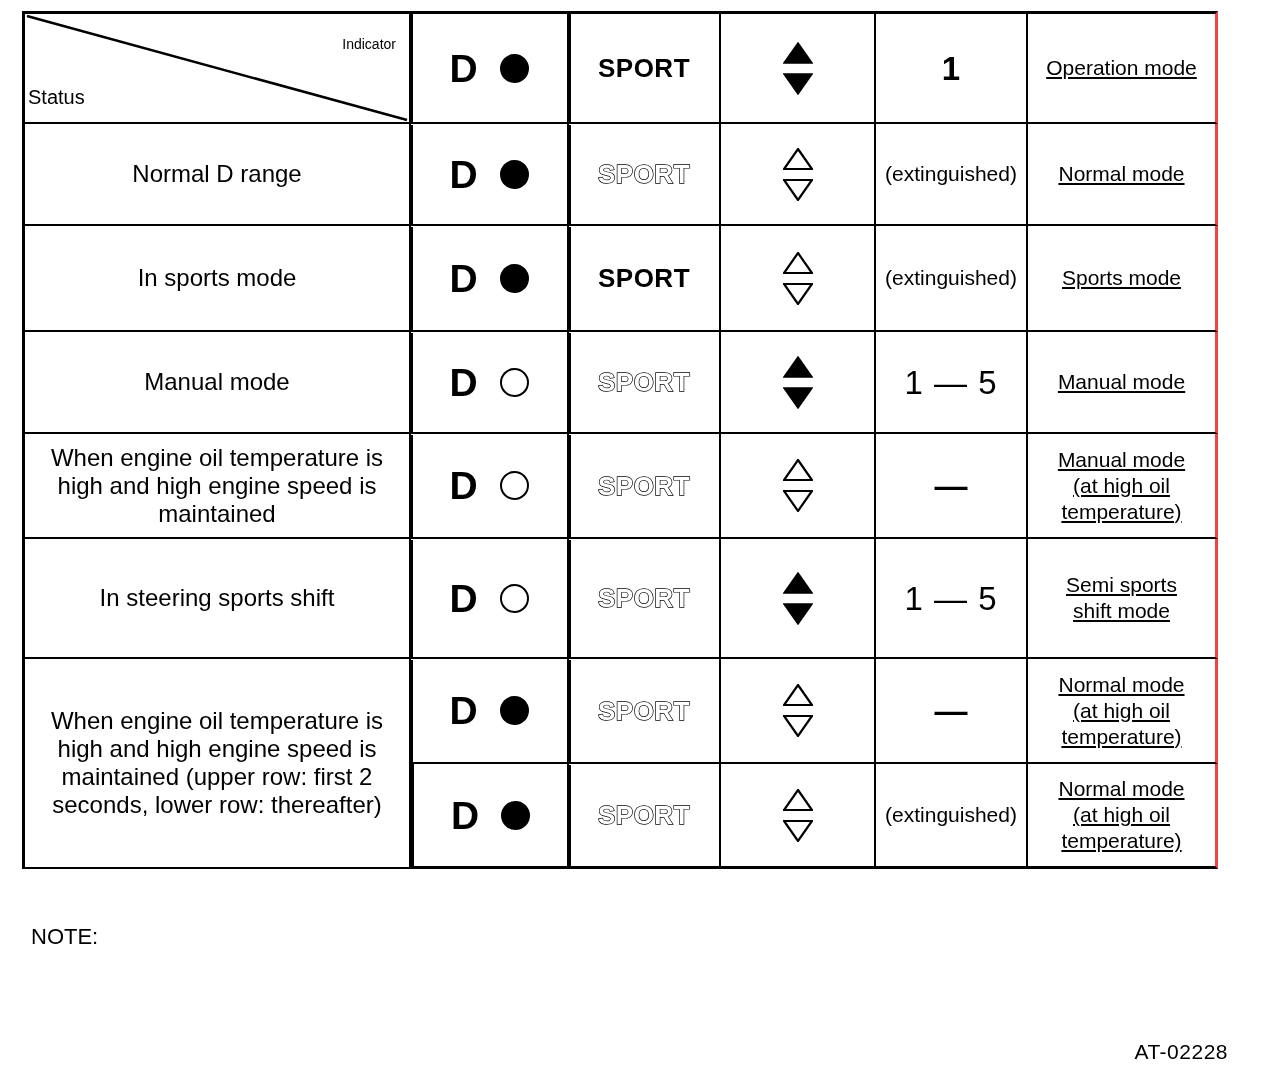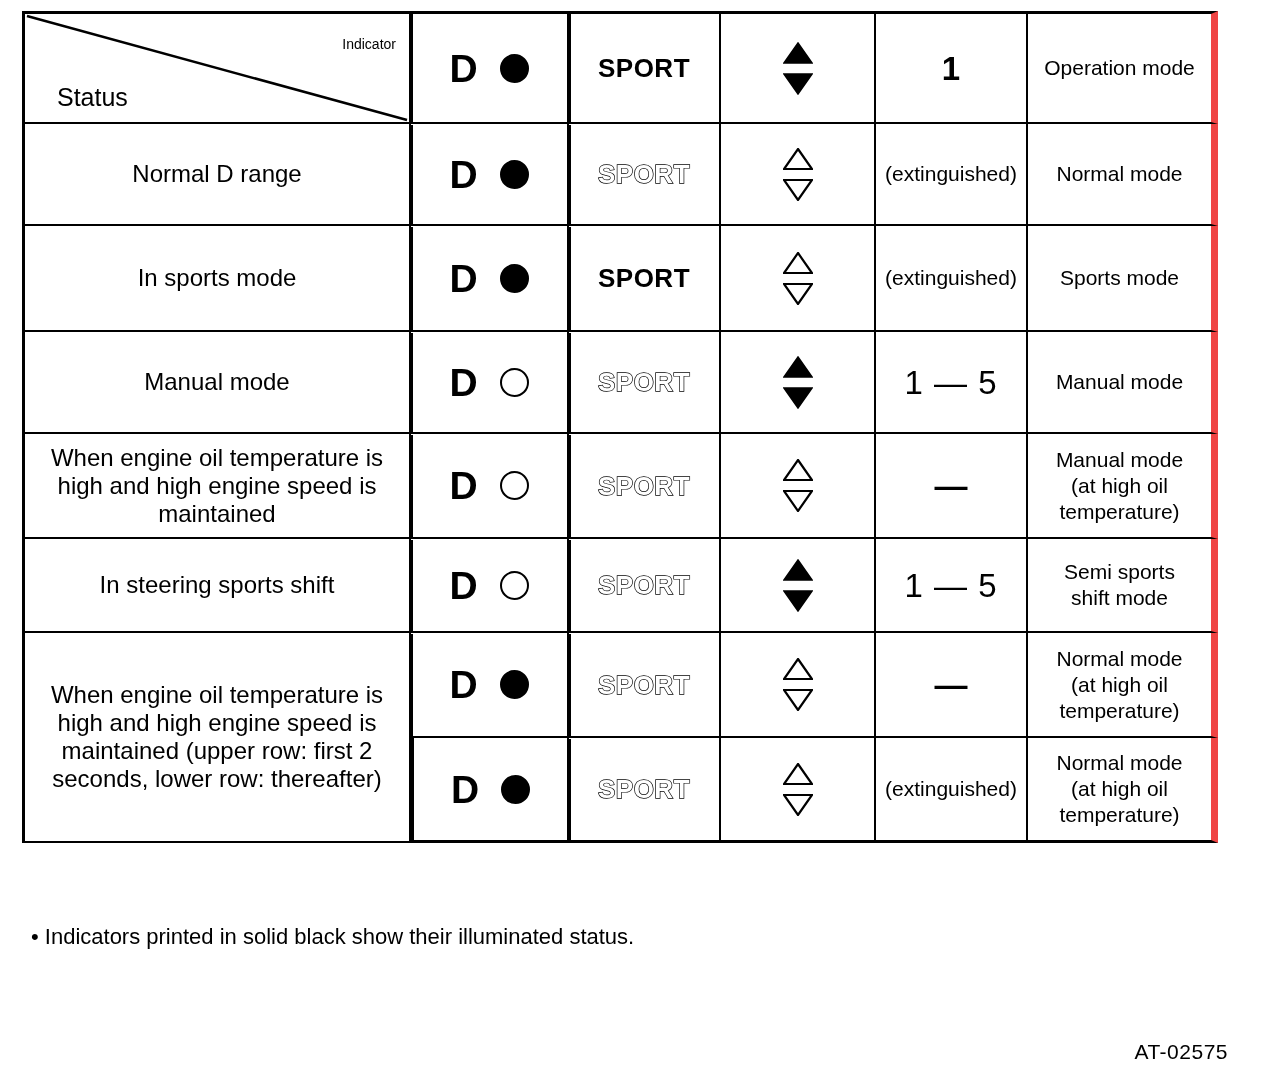--- a/index.html
+++ b/index.html
@@ -27,21 +27,21 @@
     border-right:2px solid #000;
     border-bottom:2px solid #000;
     padding:0;
     text-align:center;
     vertical-align:middle;
     position:relative;
   }
   table.matrix tr td:first-child{border-left:3px solid #000;}
   table.matrix tr:first-child td{border-top:3px solid #000;}
   table.matrix tr:last-child td{border-bottom:3px solid #000;}
-  table.matrix td.last-col{border-right:7px solid #ef4444;}
+  table.matrix td.last-col{border-right:3px solid #ef4444;text-decoration:underline;}
 
   
   td.sep-status{border-right:3px solid #000;box-shadow:3px 0 0 -1px #000;}
   td.sep-before-last{border-right:3px solid #000;}
 
   
   col.c-status{width:389px;}
   col.c-d{width:158px;}
   col.c-sport{width:152px;}
   col.c-arrow{width:155px;}
@@ -50,22 +50,22 @@
 
   
   .hdr-status{height:108px;}
   .diag-wrap{position:relative;width:100%;height:100%;}
   .diag-wrap svg{position:absolute;left:0;top:0;width:100%;height:100%;}
   .lbl-indicator{
     position:absolute;right:13px;top:20px;
     font-size:14px;line-height:21px;
   }
   .lbl-status{
-    position:absolute;left:32px;bottom:14px;
-    font-size:25px;line-height:21px;
+    position:absolute;left:3px;bottom:14px;
+    font-size:20px;line-height:21px;
   }
 
   
   .d-cell{
     display:flex;align-items:center;justify-content:center;
     gap:22px;height:100%;
   }
   .glyph-d{
     font-family:"Liberation Sans","DejaVu Sans",sans-serif;
     font-weight:bold;font-size:39px;line-height:39px;
@@ -261,21 +261,21 @@
               <svg width="30" height="22" viewBox="0 0 30 22" class="tri-svg">
                 <path d="M1 1 L29 1 L15 21 Z" fill="#fff" stroke="#000" stroke-width="2.2"></path>
               </svg>
             </div>
           </td>
           <td class="sep-before-last"><span class="dash">—</span></td>
           <td class="last-col mode-text"><span style="white-space: pre-line;">Manual mode
 (at high oil
 temperature)</span></td>
         </tr>
-        <tr style="height: 94px;">
+        <tr style="height: 120px;">
           <td class="status-text sep-status"><span>In steering sports shift</span></td>
           <td class="sep-status ">
             <div class="d-cell">
               <span class="glyph-d">D</span>
               <span class="dot off"></span>
             </div>
           </td>
           <td><span class="sport off">SPORT</span></td>
           <td>
             <div class="arrows">
@@ -335,19 +335,19 @@
           </td>
           <td class="sep-before-last"><span class="gear-text">(extinguished)</span></td>
           <td class="last-col mode-text"><span style="white-space: pre-line;">Normal mode
 (at high oil
 temperature)</span></td>
         </tr>
       </tbody>
   </table>
 
   <div class="note">
-    <div>• Indicators printed in solid black show their illuminated status.</div>
+    <div>NOTE:</div>
     
   </div>
 
-  <div class="figid">AT-02575</div>
+  <div class="figid">AT-02228</div>
 
 </div>
 
 </body></html>

